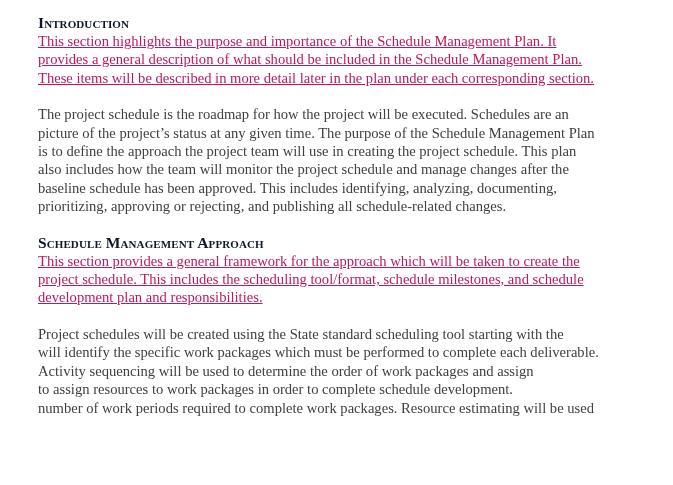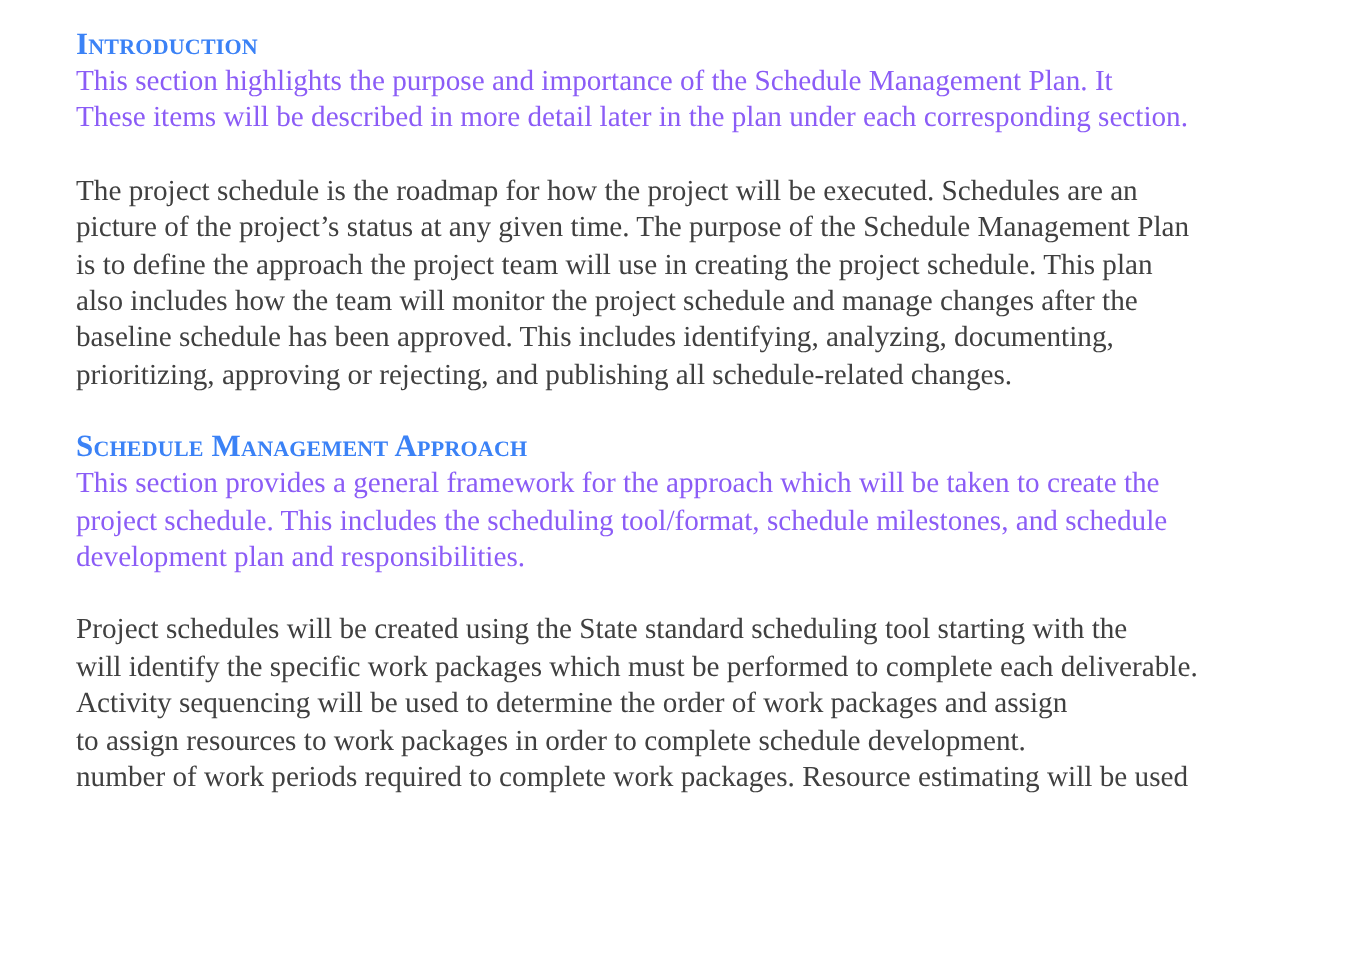--- a/index.html
+++ b/index.html
@@ -23,26 +23,27 @@
       width: 632px;
     }
     .heading {
       font-family: "Liberation Serif", "DejaVu Serif", serif;
       font-weight: bold;
       font-variant: small-caps;
       font-size: 15.5px;
       line-height: 18px;
       margin: 0;
       letter-spacing: 0.1px;
-      color: #3b82f6;
+      color: #0f172a;
     }
     .guidance {
-      color: #8b5cf6;
+      color: #be185d;
       margin: 0;
       line-height: 18.4px;
+      text-decoration: underline;
     }
     .body-text {
       color: #404040;
       margin: 0;
       line-height: 18.4px;
     }
     .line {
       display: block;
       white-space: nowrap;
     }
@@ -52,20 +53,21 @@
   </style>
 </head>
 <body>
 
 <div class="page">
 
   <section>
     <h2 class="heading">Introduction</h2>
     <p class="guidance">
       <span class="line">This section highlights the purpose and importance of the Schedule Management Plan.  It</span>
+      <span class="line">provides a general description of what should be included in the Schedule Management Plan.</span>
       <span class="line">These items will be described in more detail later in the plan under each corresponding section.</span>
     </p>
     <div class="gap"></div>
     <p class="body-text">
       <span class="line">The project schedule is the roadmap for how the project will be executed.  Schedules are an</span>
       <span class="line">picture of the project’s status at any given time.  The purpose of the Schedule Management Plan</span>
       <span class="line">is to define the approach the project team will use in creating the project schedule.  This plan</span>
       <span class="line">also includes how the team will monitor the project schedule and manage changes after the</span>
       <span class="line">baseline schedule has been approved. This includes identifying, analyzing, documenting,</span>
       <span class="line">prioritizing, approving or rejecting, and publishing all schedule-related changes.</span>

